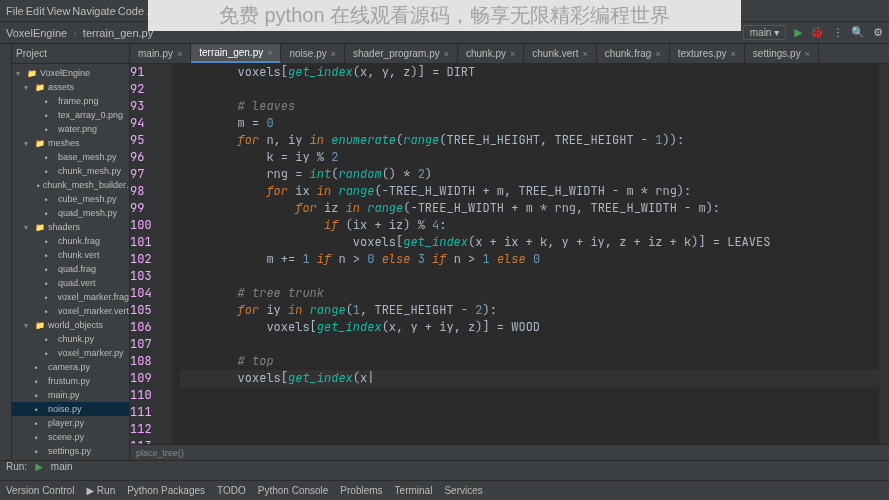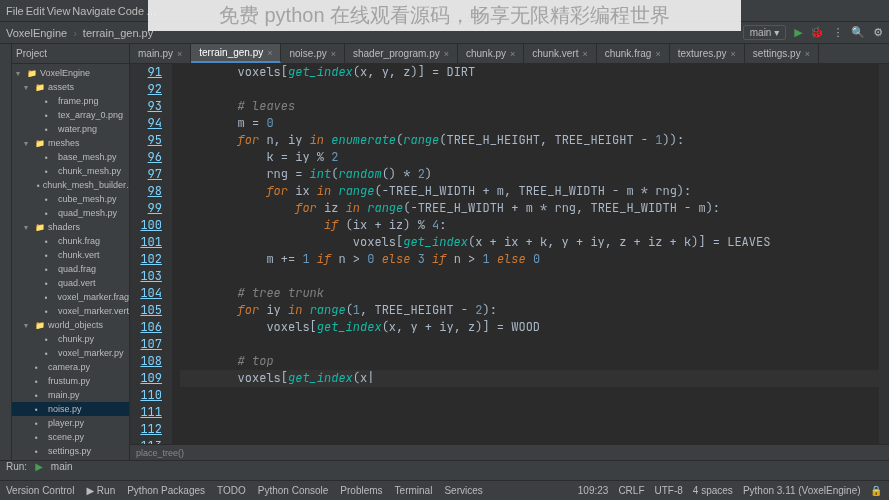--- a/index.html
+++ b/index.html
@@ -21,21 +21,21 @@
 .tree-indent-1 { padding-left: 12px; }
 .tree-indent-2 { padding-left: 22px; }
 .tree-caret { width: 8px; color: #888; font-size: 8px; }
 .tree-icon { width: 10px; font-size: 8px; }
 .editor-area { flex: 1; display: flex; flex-direction: column; background: #2b2b2b; }
 .tabs { height: 20px; background: #3c3f41; display: flex; align-items: stretch; font-size: 10px; border-bottom: 1px solid #2b2b2b; overflow: hidden; }
 .tab { padding: 0 8px; display: flex; align-items: center; gap: 4px; white-space: nowrap; color: #bbb; border-right: 1px solid #2b2b2b; }
 .tab.active { background: #4e5254; color: #fff; border-bottom: 2px solid #4a88c7; }
 .tab-close { color: #888; font-size: 9px; }
 .editor { flex: 1; display: flex; font-family: 'JetBrains Mono', 'Consolas', monospace; font-size: 12px; line-height: 17px; overflow: hidden; position: relative; }
-.gutter { width: 42px; text-align: right; padding-right: 10px; color: #7dd3fc; background: #313335; user-select: none; text-decoration: underline; }
+.gutter { width: 42px; text-align: left; padding-right: 10px; color: #f0abfc; background: #313335; user-select: none; }
 .code { flex: 1; padding-left: 8px; white-space: pre; color: #a9b7c6; position: relative; }
 .code-line { height: 17px; }
 .code-line.current { background: #323232; }
 .kw { color: #cc7832; font-style: italic; }
 .fn { color: #14b8a6; font-style: italic; }
 .num { color: #6897bb; }
 .cm { color: #808080; font-style: italic; }
 .op { color: #a9b7c6; }
 .ed-footer { height: 16px; background: #3c3f41; font-size: 9px; color: #888; padding: 0 6px; display: flex; align-items: center; border-top: 1px solid #2b2b2b; }
 .run-bar { height: 20px; background: #3c3f41; display: flex; align-items: flex-start; padding: 0 6px; font-size: 10px; color: #bbb; border-top: 1px solid #2b2b2b; gap: 8px; }
@@ -310,21 +310,13 @@
   <div class="status-left" id="bottom-tools">
       <span>Version Control</span>
       <span>▶ Run</span>
       <span>Python Packages</span>
       <span>TODO</span>
       <span>Python Console</span>
       <span>Problems</span>
       <span>Terminal</span>
       <span>Services</span>
     </div>
-  <div class="status-right">
-    <span>109:23</span>
-    <span>CRLF</span>
-    <span>UTF-8</span>
-    <span>4 spaces</span>
-    <span>Python 3.11 (VoxelEngine)</span>
-    <span>🔒</span>
-  </div>
 </div>
 
 </body></html>

